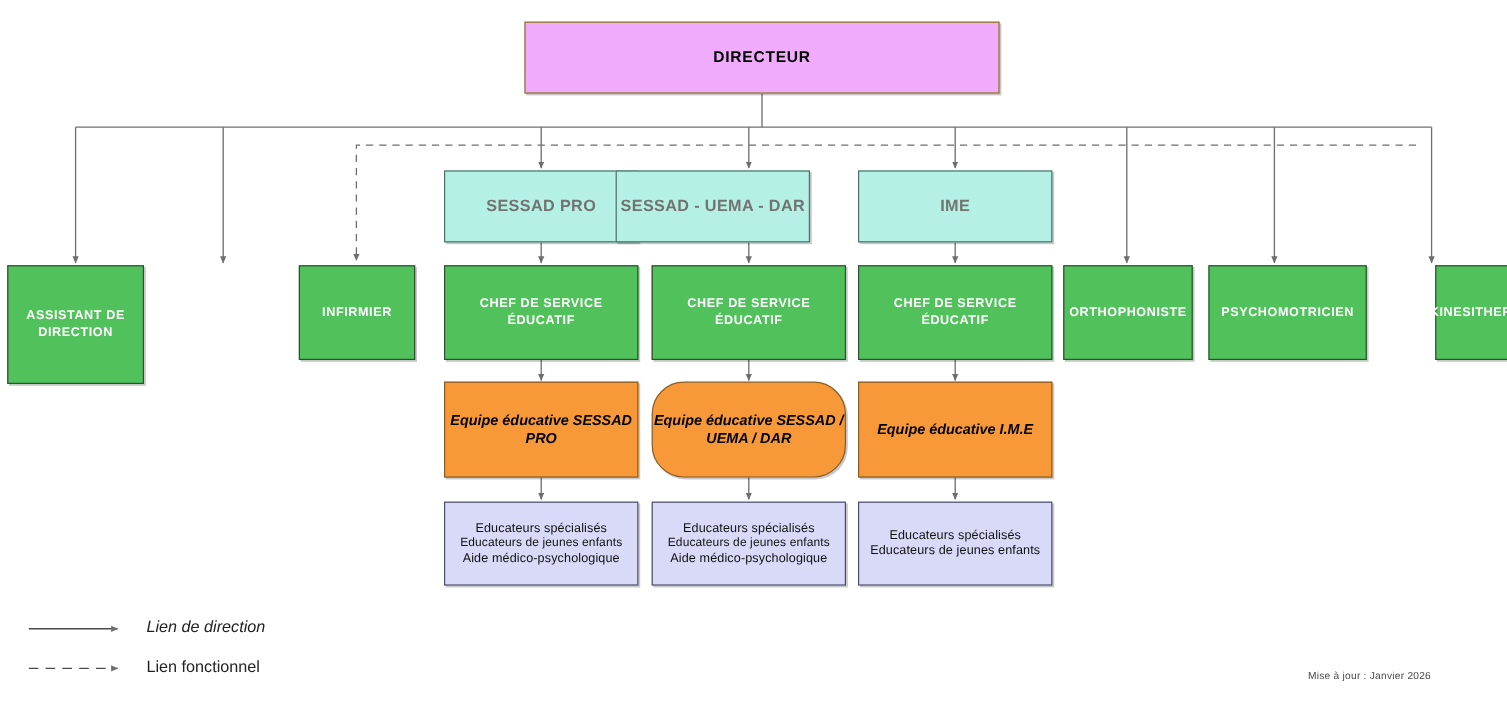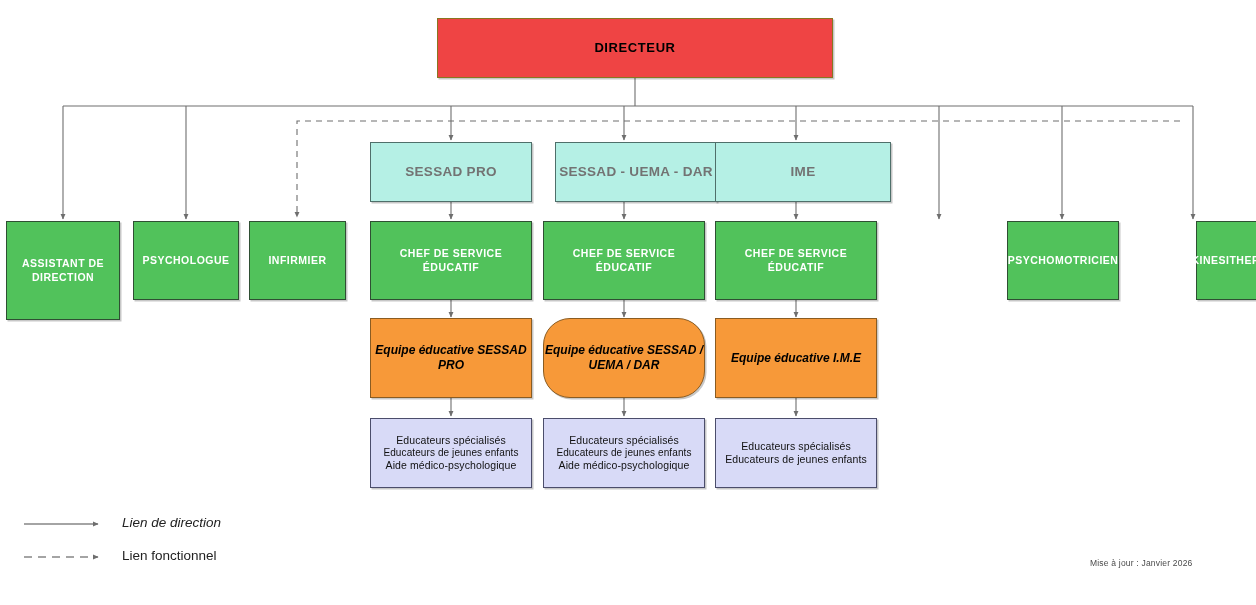--- a/index.html
+++ b/index.html
@@ -32,21 +32,21 @@
     box-sizing: border-box;
     display: flex;
     align-items: center;
     justify-content: center;
     text-align: center;
     line-height: 1.25;
     border: 1px solid #5a5a5a;
     box-shadow: 1.5px 1.5px 0 rgba(0,0,0,0.22);
   }
   .node-director {
-    background: #ef4444;
+    background: #f0abfc;
     border-color: #8a7520;
     color: #000000;
     font-size: 13px;
     font-weight: bold;
     letter-spacing: 0.6px;
   }
   .node-unit {
     background: #b5f0e5;
     border-color: #4f6f6a;
     color: #737373;
@@ -158,48 +158,48 @@
     </g>
   </svg>
 
   <div class="node node-director" style="left:437px; top:18px; width:396px; height:60px;">
     <span>DIRECTEUR</span>
   </div>
 
   <div class="node node-unit" style="left:370px; top:142px; width:162px; height:60px;">
     <span>SESSAD PRO</span>
   </div>
-  <div class="node node-unit" style="left:555px; top:142px; width:162px; height:60px;">
+  <div class="node node-unit" style="left:513px; top:142px; width:162px; height:60px;">
     <span>SESSAD - UEMA - DAR</span>
   </div>
-  <div class="node node-unit" style="left:715px; top:142px; width:176px; height:60px;text-align:right;">
+  <div class="node node-unit" style="left:715px; top:142px; width:162px; height:60px;text-align:right;">
     <span>IME</span>
   </div>
 
   <div class="node node-staff" style="left:6px; top:221px; width:114px; height:99px;">
     <span>ASSISTANT DE DIRECTION</span>
   </div>
-  <div class="node node-staff" style="left:133px; top:221px; width:106px; height:79px;">
-    <span>PSYCHOLOGUE</span>
-  </div>
   <div class="node node-staff" style="left:249px; top:221px; width:97px; height:79px;align-items:center;">
     <span>INFIRMIER</span>
   </div>
 
   <div class="node node-staff" style="left:370px; top:221px; width:162px; height:79px;">
     <span>CHEF DE SERVICE ÉDUCATIF</span>
   </div>
   <div class="node node-staff" style="left:543px; top:221px; width:162px; height:79px;">
     <span>CHEF DE SERVICE ÉDUCATIF</span>
   </div>
   <div class="node node-staff" style="left:715px; top:221px; width:162px; height:79px;">
     <span>CHEF DE SERVICE ÉDUCATIF</span>
   </div>
 
-  <div class="node node-staff" style="left:1007px; top:221px; width:112px; height:79px;">
+  <div class="node node-staff" style="left:886px; top:221px; width:108px; height:79px;">
+    <span>ORTHOPHONISTE</span>
+  </div>
+  <div class="node node-staff" style="left:1007px; top:221px; width:132px; height:79px;">
     <span>PSYCHOMOTRICIEN</span>
   </div>
   <div class="node node-staff" style="left:1196px; top:221px; width:105px; height:79px;">
     <span>KINESITHERAPEUTE</span>
   </div>
 
   <div class="node node-team" style="left:370px; top:318px; width:162px; height:80px;font-style:italic;">
     <span>Equipe éducative SESSAD PRO</span>
   </div>
   <div class="node node-team" style="left:543px; top:318px; width:162px; height:80px;border-radius:27px;">

